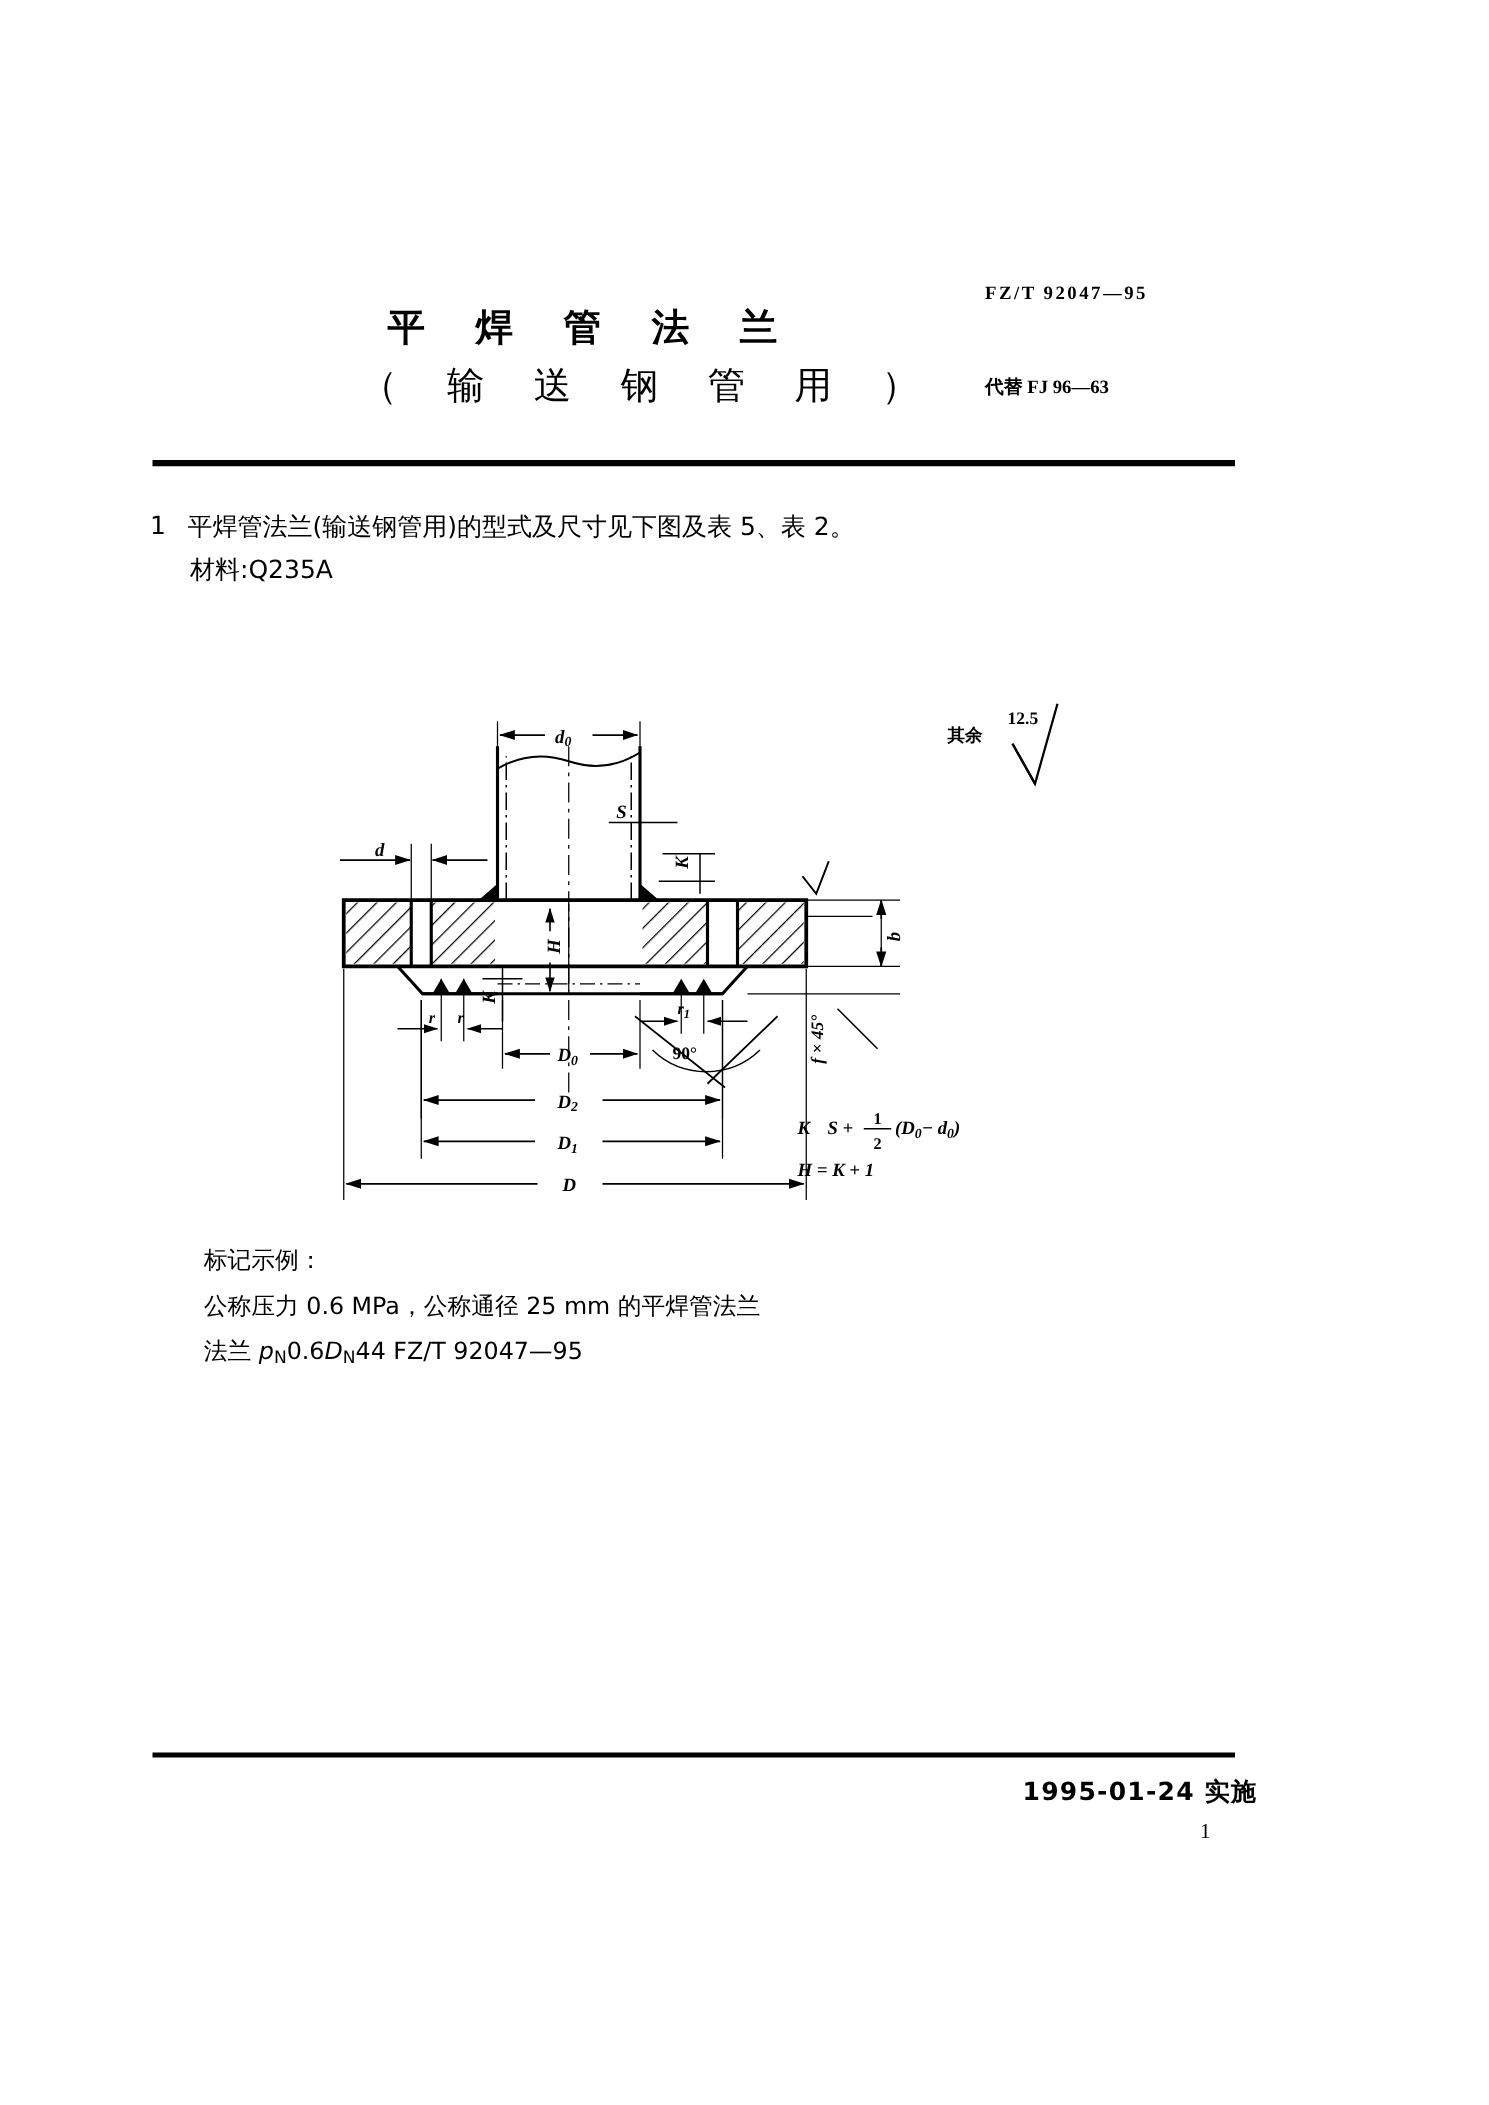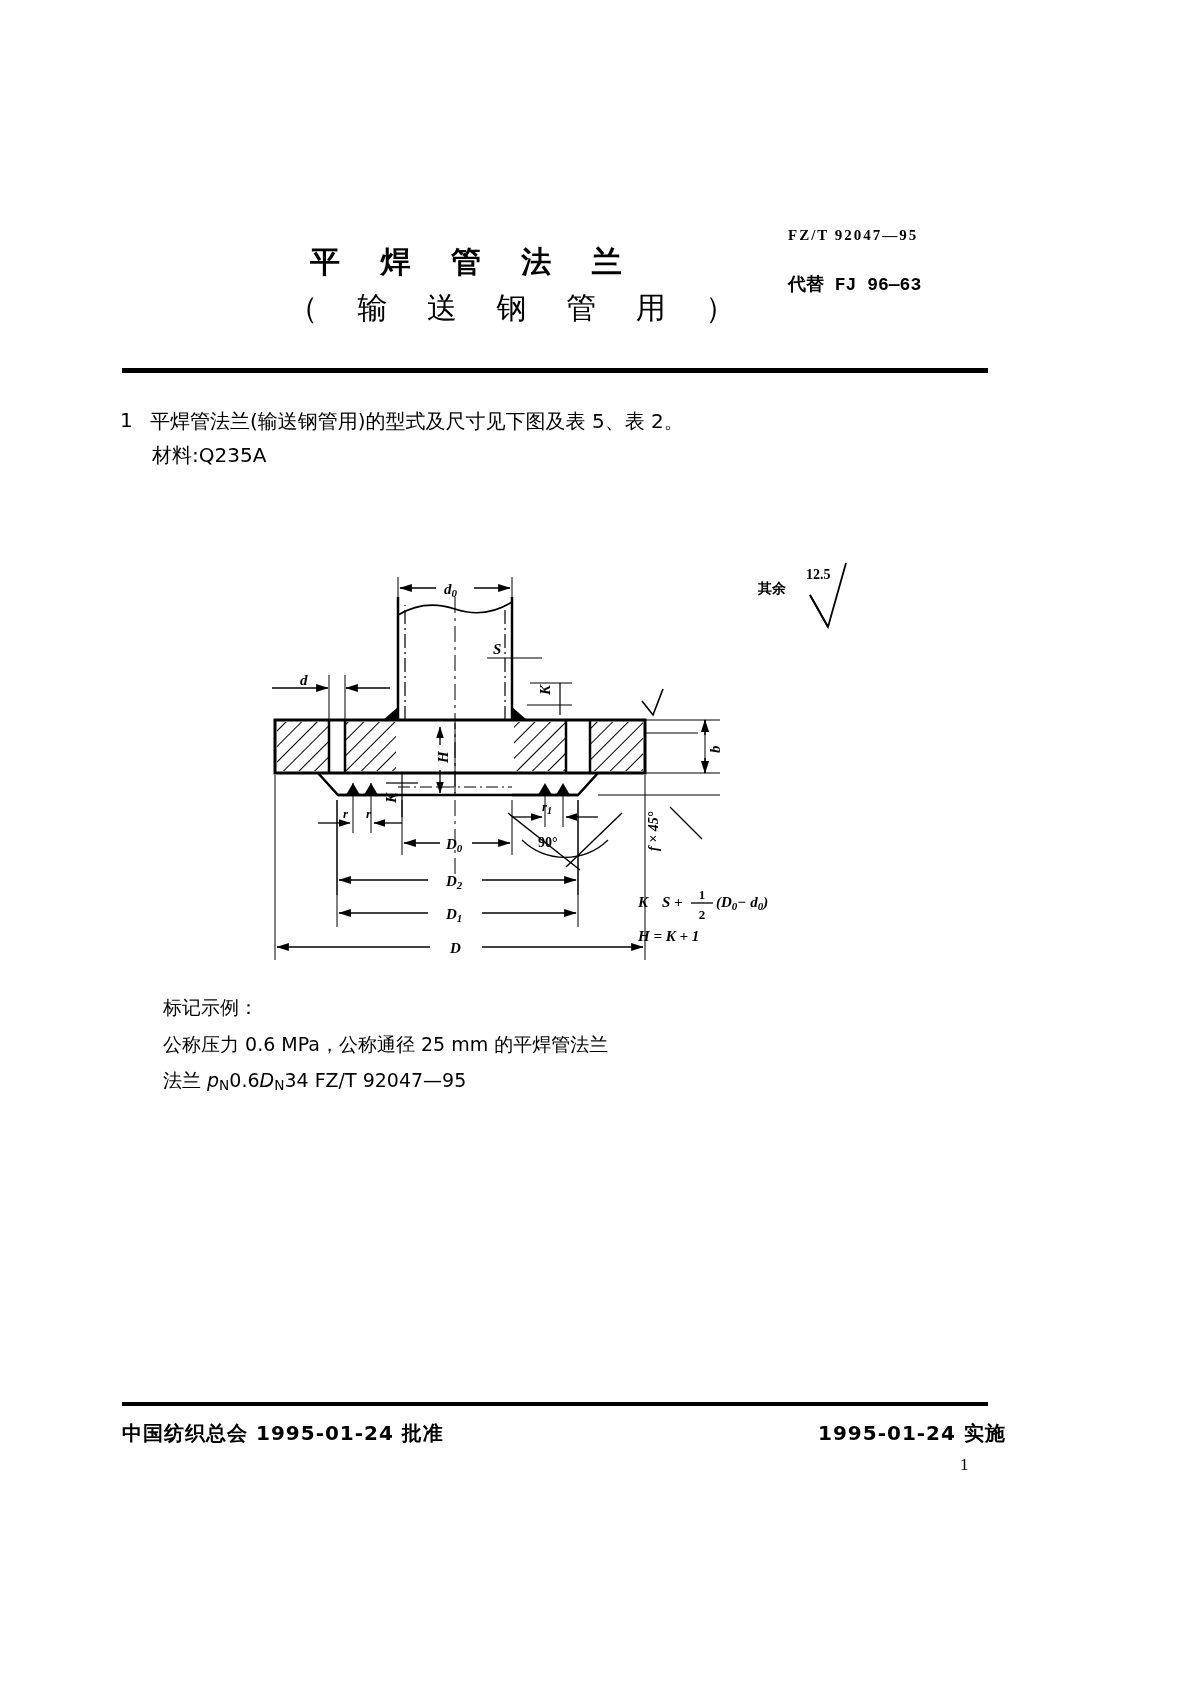--- a/index.html
+++ b/index.html
@@ -9,22 +9,22 @@
 
   
   .hdr-org{position:absolute;left:258px;top:160px;font-size:28px;font-weight:bold;
            letter-spacing:1px;font-family:"DejaVu Sans","Liberation Sans",sans-serif;}
   .title1{position:absolute;left:310px;top:242px;font-size:30px;font-weight:bold;
           letter-spacing:15px;font-family:"DejaVu Sans","Liberation Sans",sans-serif;}
   .title2{position:absolute;left:288px;top:288px;font-size:30px;font-weight:normal;
           letter-spacing:15px;font-family:"DejaVu Sans","Liberation Sans",sans-serif;}
   .std-no{position:absolute;left:788px;top:227px;font-size:15px;font-weight:bold;
           letter-spacing:2px;font-family:"Liberation Serif",serif;}
-  .std-rep{position:absolute;left:788px;top:272px;font-size:18px;font-weight:bold;
-           font-family:Liberation Mono, monospace;}
+  .std-rep{position:absolute;left:788px;top:300px;font-size:15px;font-weight:bold;
+           font-family:Liberation Serif, serif;}
 
   .rule-top{position:absolute;left:122px;top:368px;width:866px;height:5px;background:#000;}
   .rule-bot{position:absolute;left:122px;top:1402px;width:866px;height:4px;background:#000;}
 
   
   .clause-num{position:absolute;left:120px;top:408px;font-size:20px;
               font-family:"DejaVu Sans","Liberation Sans",sans-serif;}
   .clause-txt{position:absolute;left:150px;top:408px;font-size:20px;
               font-family:"DejaVu Sans","Liberation Sans",sans-serif;white-space:nowrap;}
   .material{position:absolute;left:152px;top:442px;font-size:20px;
@@ -245,21 +245,20 @@
       </text>
       <text x="388" y="386" font-size="15">H = K + 1</text>
     </g>
     <line x1="441" y1="348" x2="463" y2="348" stroke="#000" stroke-width="1.3"></line>
   </svg>
     </div>
 
   <div class="mark-title">标记示例：</div>
   <div class="mark-l1">公称压力 0.6 MPa，公称通径 25 mm 的平焊管法兰</div>
   <div class="mark-l2">
-    <span>法兰 </span><span class="ital">p</span><span class="sub">N</span><span>0.6</span><span class="ital">D</span><span class="sub">N</span><span>34 FZ/T 92047—95</span>
+    <span>法兰 </span><span class="ital">p</span><span class="sub">N</span><span>0.6</span><span class="ital">D</span><span class="sub">N</span><span>44 FZ/T 92047—95</span>
   </div>
 
   <div class="rule-bot"></div>
-  <div class="foot-l">中国纺织总会 1995-01-24 批准</div>
   <div class="foot-r">1995-01-24 实施</div>
   <div class="pageno">1</div>
 
 </div>
 
 </body></html>

